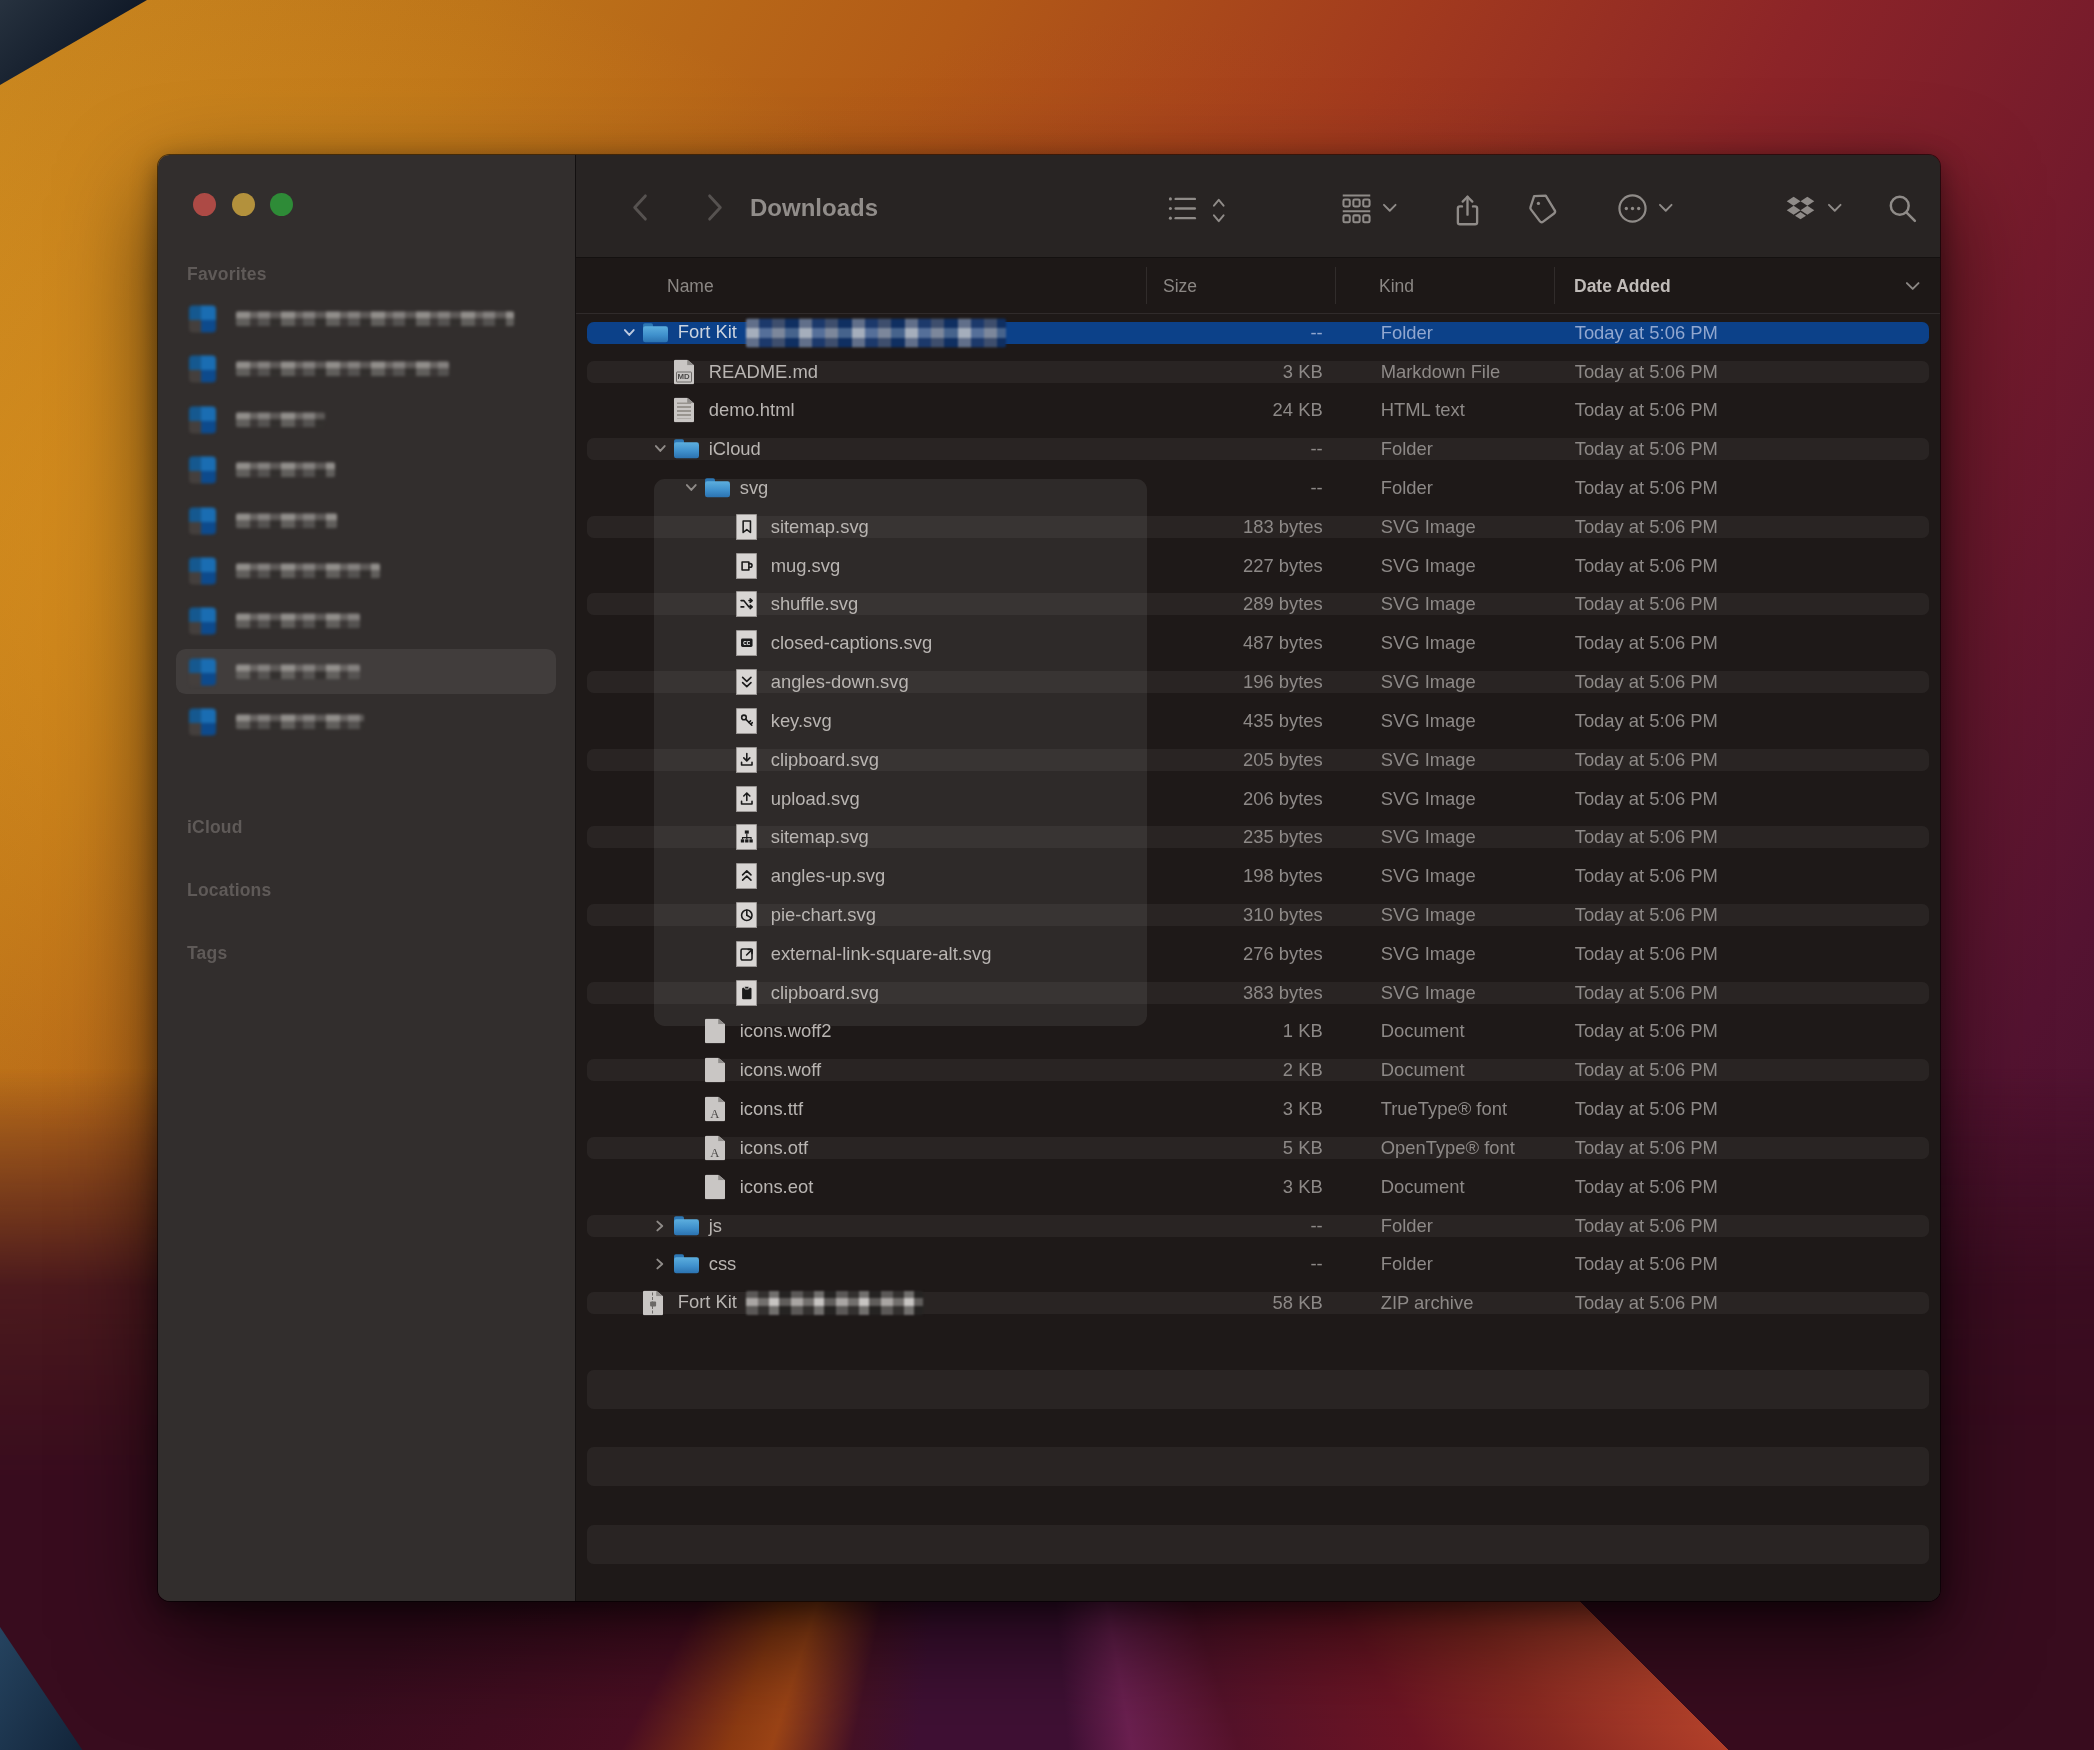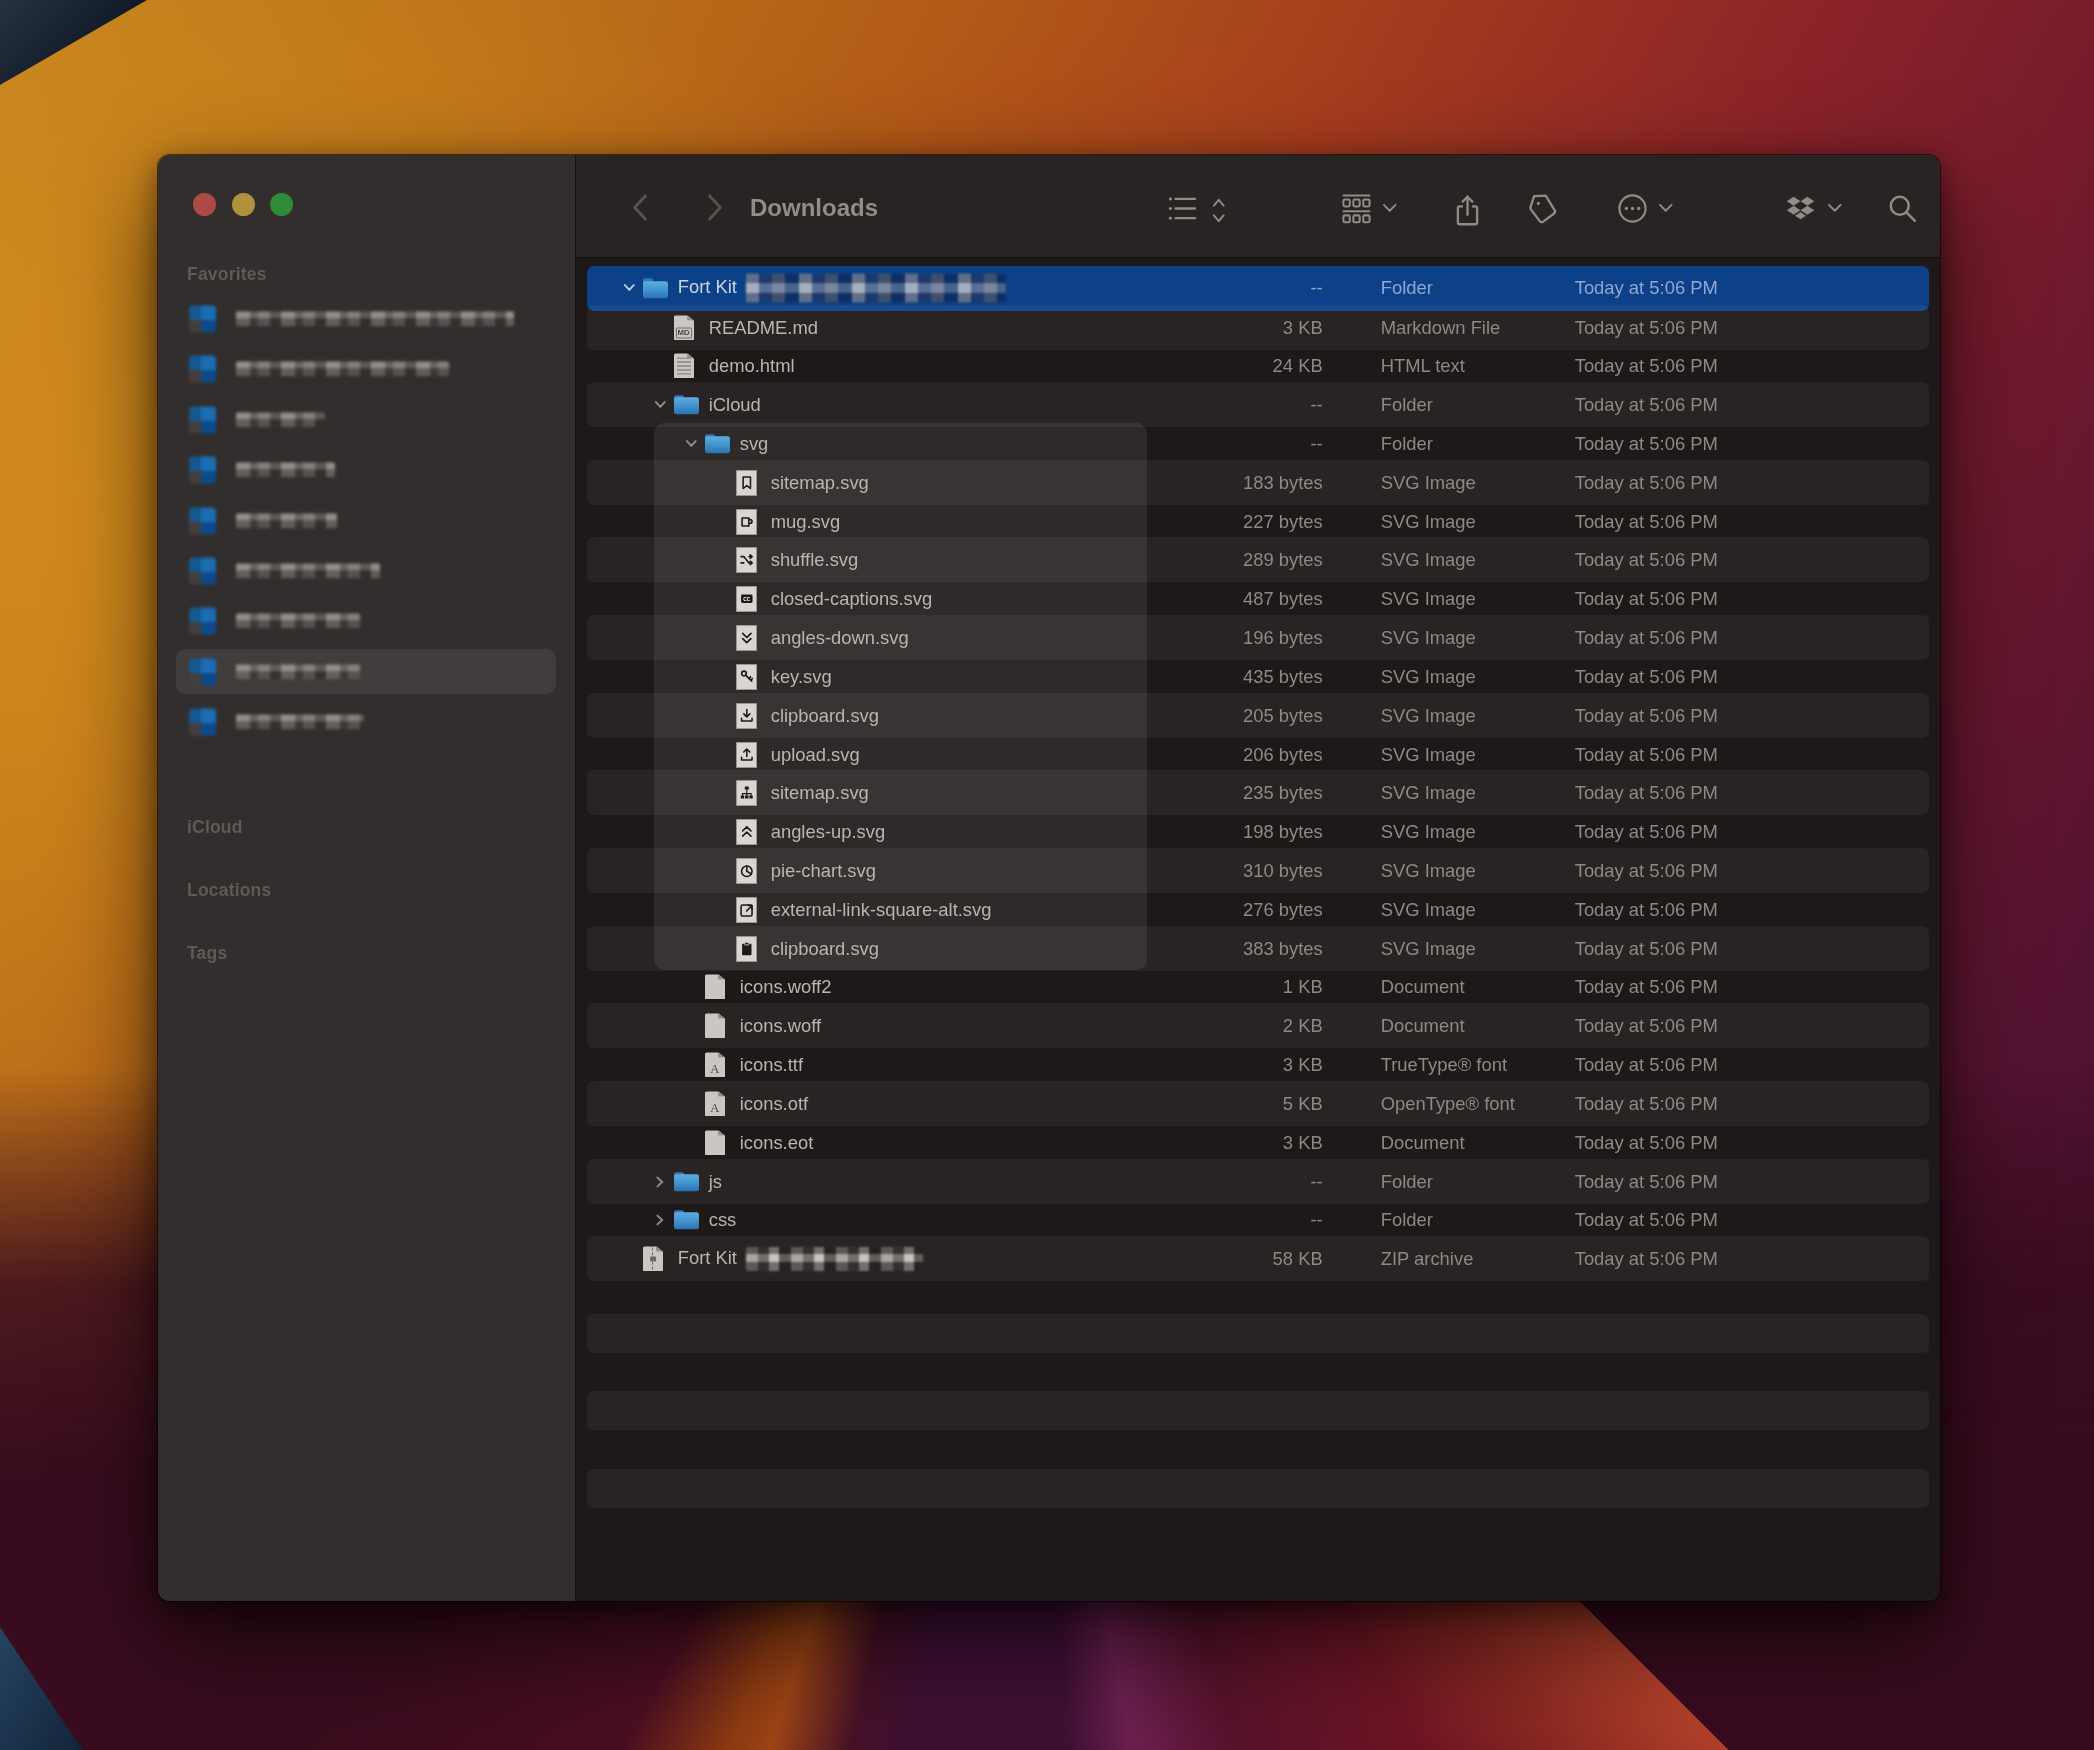--- a/index.html
+++ b/index.html
@@ -58,21 +58,21 @@
   .tb-chev{position:absolute;top:47px;color:#8f8b88;}
   .colheader{position:relative;height:55px;flex:0 0 55px;background:#1d1817;border-bottom:1px solid rgba(255,255,255,.085);}
   .col-label{position:absolute;top:50%;transform:translateY(-50%);font-size:17.5px;color:#8b8784;}
   .col-label.sorted{color:#c0bbb8;font-weight:700;}
   .col-sep{position:absolute;top:8.7px;bottom:8.7px;width:1px;background:rgba(255,255,255,.09);}
   .sort-chev{position:absolute;top:50%;transform:translateY(-50%);color:#8b8784;}
 
   .list{position:relative;flex:1;background:#1e1918;}
   .drop-overlay{position:absolute;left:78px;top:165px;width:493px;height:547px;border-radius:10.7px;
     background:rgba(255,255,255,.075);}
-  .row{position:absolute;left:10.7px;width:1342px;height:45px;border-radius:6.8px;}
+  .row{position:absolute;left:10.7px;width:1342px;height:22px;border-radius:6.8px;}
   .row.striped{background:rgba(255,255,255,.05);}
   .row.selected{background:#0c4189;}
   .cell{position:absolute;top:50%;transform:translateY(-50%);font-size:18.4px;color:#b9b5b2;white-space:nowrap;}
   .cell.muted{color:#8d8987;}
   .row.selected .cell{color:#ccd4df;}
   .row.selected .cell.muted{color:#91a7cf;}
   .size-cell{text-align:right;}
   .disc{position:absolute;top:50%;transform:translateY(-50%);color:#8f8b88;}
   .row.selected .disc{color:#bcc9df;}
 
@@ -254,20 +254,34 @@
         </div>
 
         <div class="tb-btn" style="left:1310px">
           <svg width="33" height="33" viewBox="0 0 24 24" fill="none" stroke="currentColor" stroke-width="1.8" stroke-linecap="round">
             <circle cx="10" cy="10" r="6.5"></circle>
               <line x1="15" y1="15" x2="21" y2="21"></line>
           </svg>
         </div>
       </div>
 
+      <div class="colheader">
+        <span class="col-label" style="left:91px">Name</span>
+        <div class="col-sep" style="left:570px"></div>
+        <span class="col-label" style="left:587px">Size</span>
+        <div class="col-sep" style="left:759px"></div>
+        <span class="col-label" style="left:803px">Kind</span>
+        <div class="col-sep" style="left:978px"></div>
+        <span class="col-label sorted" style="left:998px">Date Added</span>
+        <span class="sort-chev" style="left:1327px">
+          <svg width="19.4" height="12.6" viewBox="0 0 20 13" fill="none" stroke="currentColor" stroke-width="2" stroke-linecap="round" stroke-linejoin="round">
+              <path d="M4 3.5 10 9.5 16 3.5"></path>
+            </svg>
+        </span>
+      </div>
 
       <div class="list" id="file-list">
         <div class="drop-overlay"></div>
       <div class="row selected" style="top: 7.8px;">
             <span class="disc" style="left:35px">
               <svg width="14.6" height="10.7" viewBox="0 0 15 11" style="transform:rotate(0deg)" fill="none" stroke="currentColor" stroke-width="2" stroke-linecap="round" stroke-linejoin="round">
                 <path d="M3 2.5 7.5 7.5 12 2.5"></path>
               </svg>
             </span>
             <div class="folder" style="left:56px"></div>

